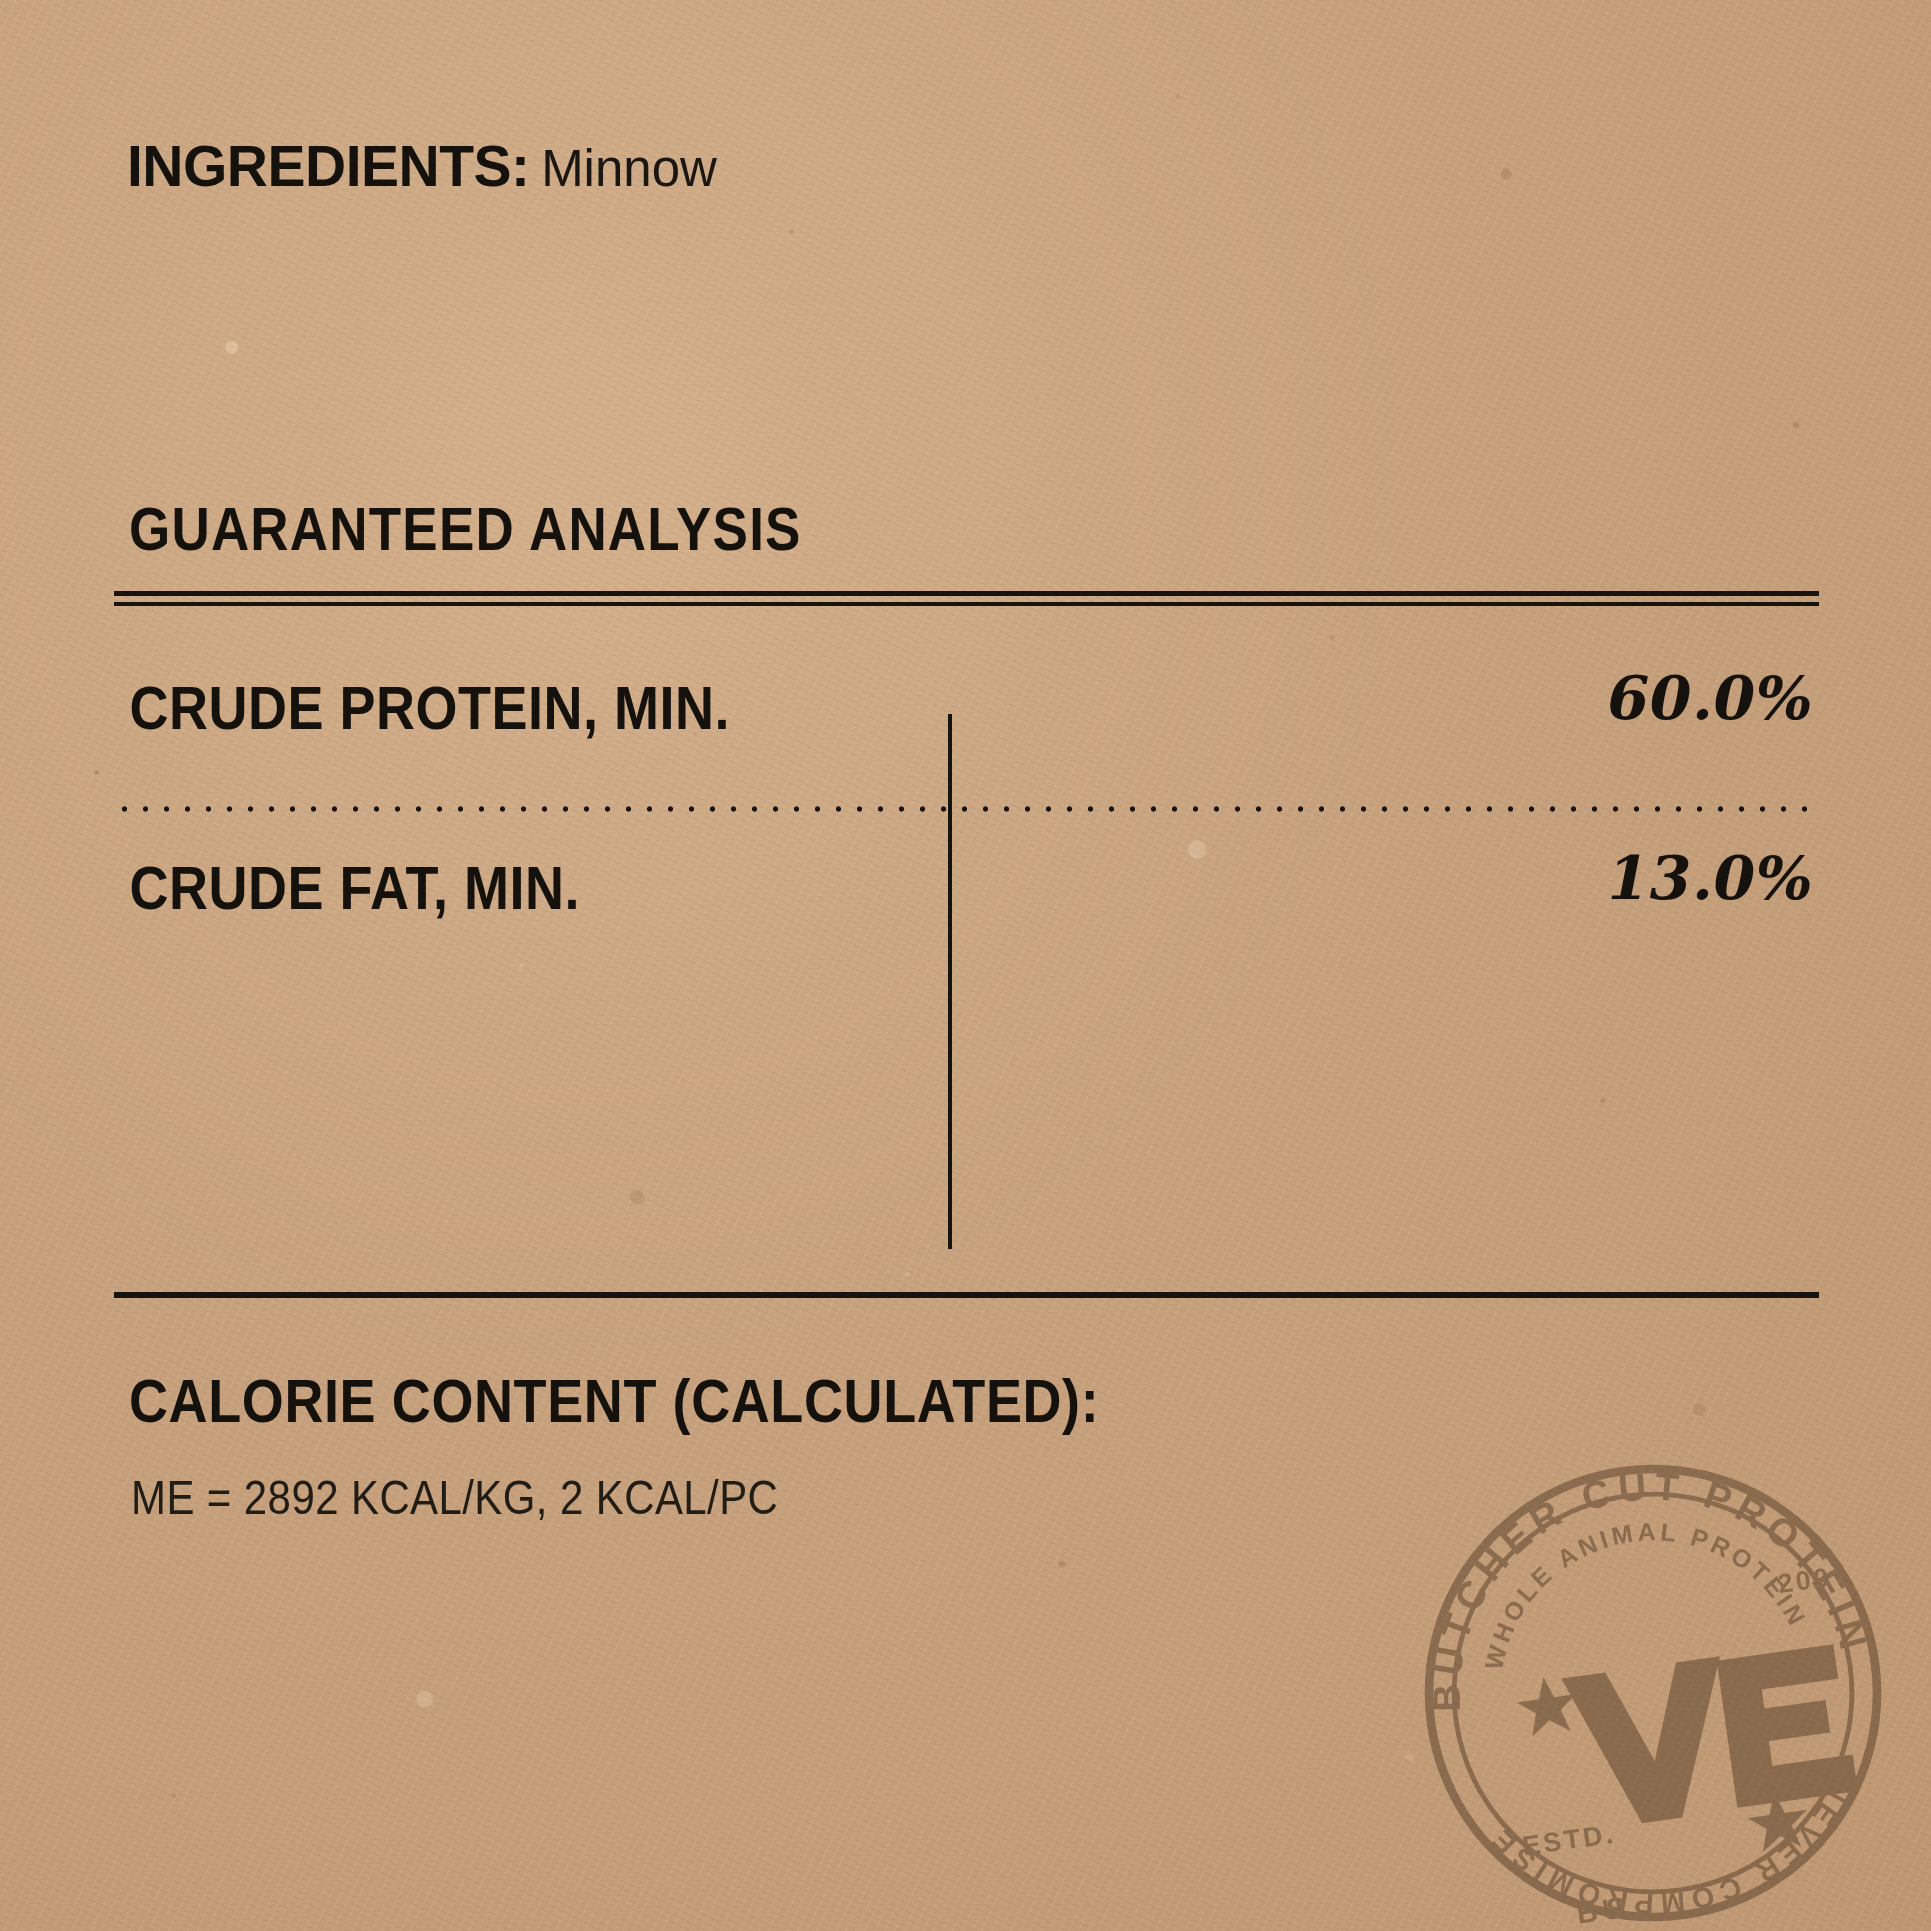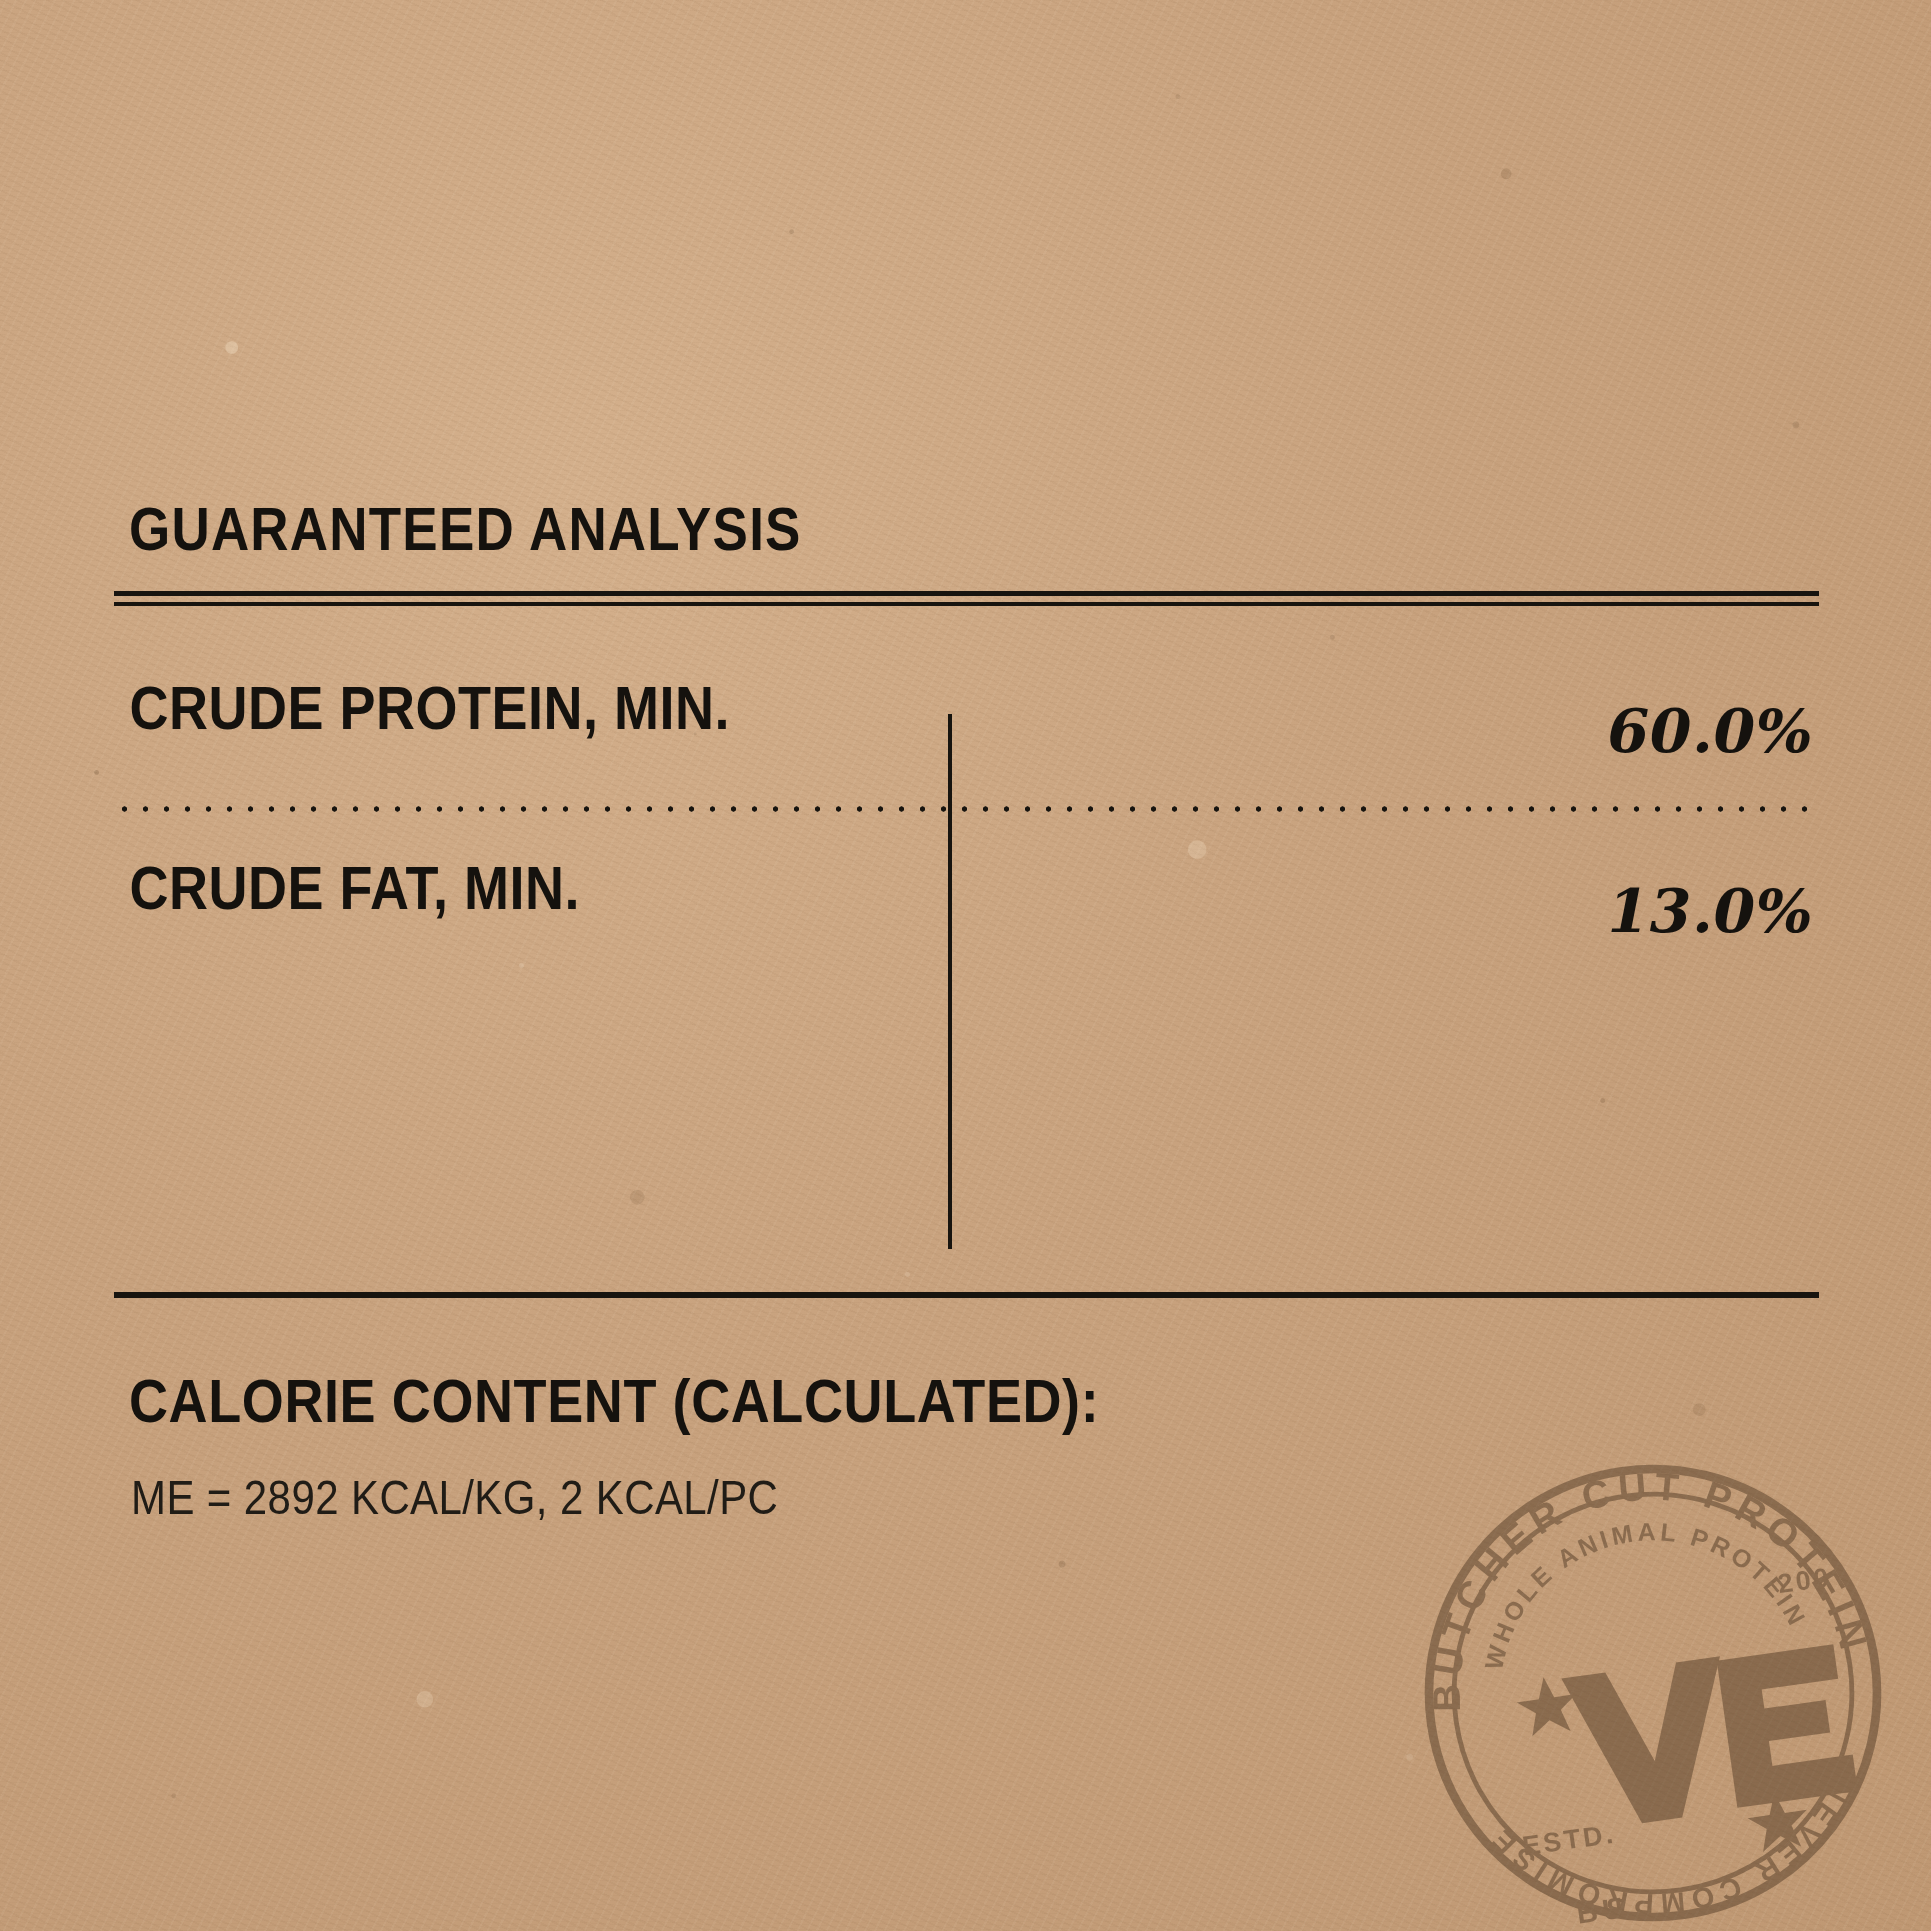--- a/index.html
+++ b/index.html
@@ -158,21 +158,20 @@
   .ga-row .value {
     position: absolute;
     right: 5.8px;
     top: 31px;
     font-family: "DejaVu Serif", serif;
     font-style: italic;
     font-weight: 700;
     font-size: 60px;
     letter-spacing: 0.5px;
     color: #15120e;
-    margin-top: 33px;
   }
   .dotted {
     position: absolute;
     left: 0;
     right: 0;
     bottom: 0;
     height: 5.8px;
     background-image: radial-gradient(circle, #17140f 0 2.3px, rgba(0,0,0,0) 2.8px);
     background-size: 21px 5.8px;
     background-repeat: repeat-x;
@@ -218,20 +217,23 @@
   .stamp-stroke { stroke: #4a3420; fill: none; }
 </style>
 </head>
 <body>
 
 <div id="page">
   <div id="speckle"></div>
 
   <div id="content">
 
+    <div class="ingredients-line">
+      <span class="ing-label">INGREDIENTS:</span><span class="ing-value">Minnow</span>
+    </div>
 
     <div class="ga-title">GUARANTEED ANALYSIS</div>
     <div class="rule-double"></div>
 
     <div id="ga-table">
       <div class="ga-row">
         <span class="label">CRUDE PROTEIN, MIN.</span>
         <span class="value">60.0%</span>
         <span class="dotted"></span>
       </div>

